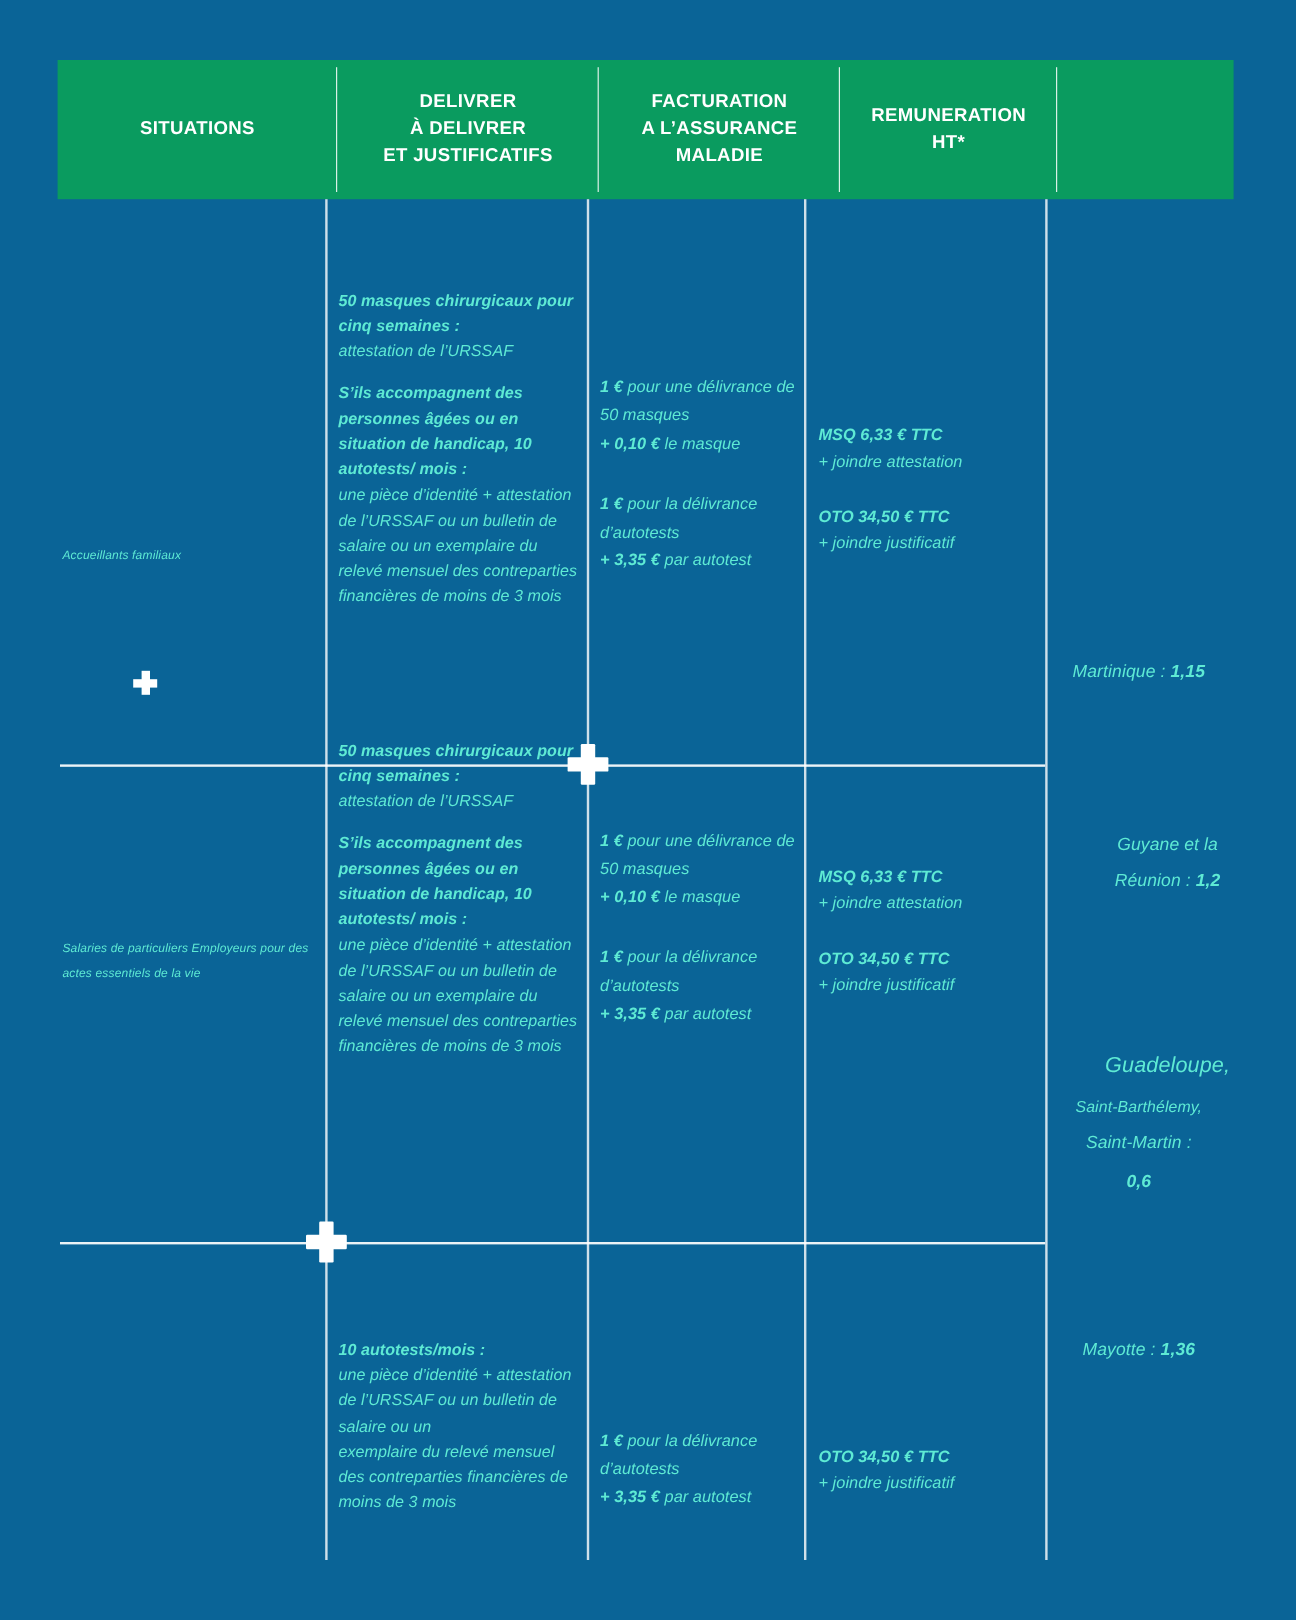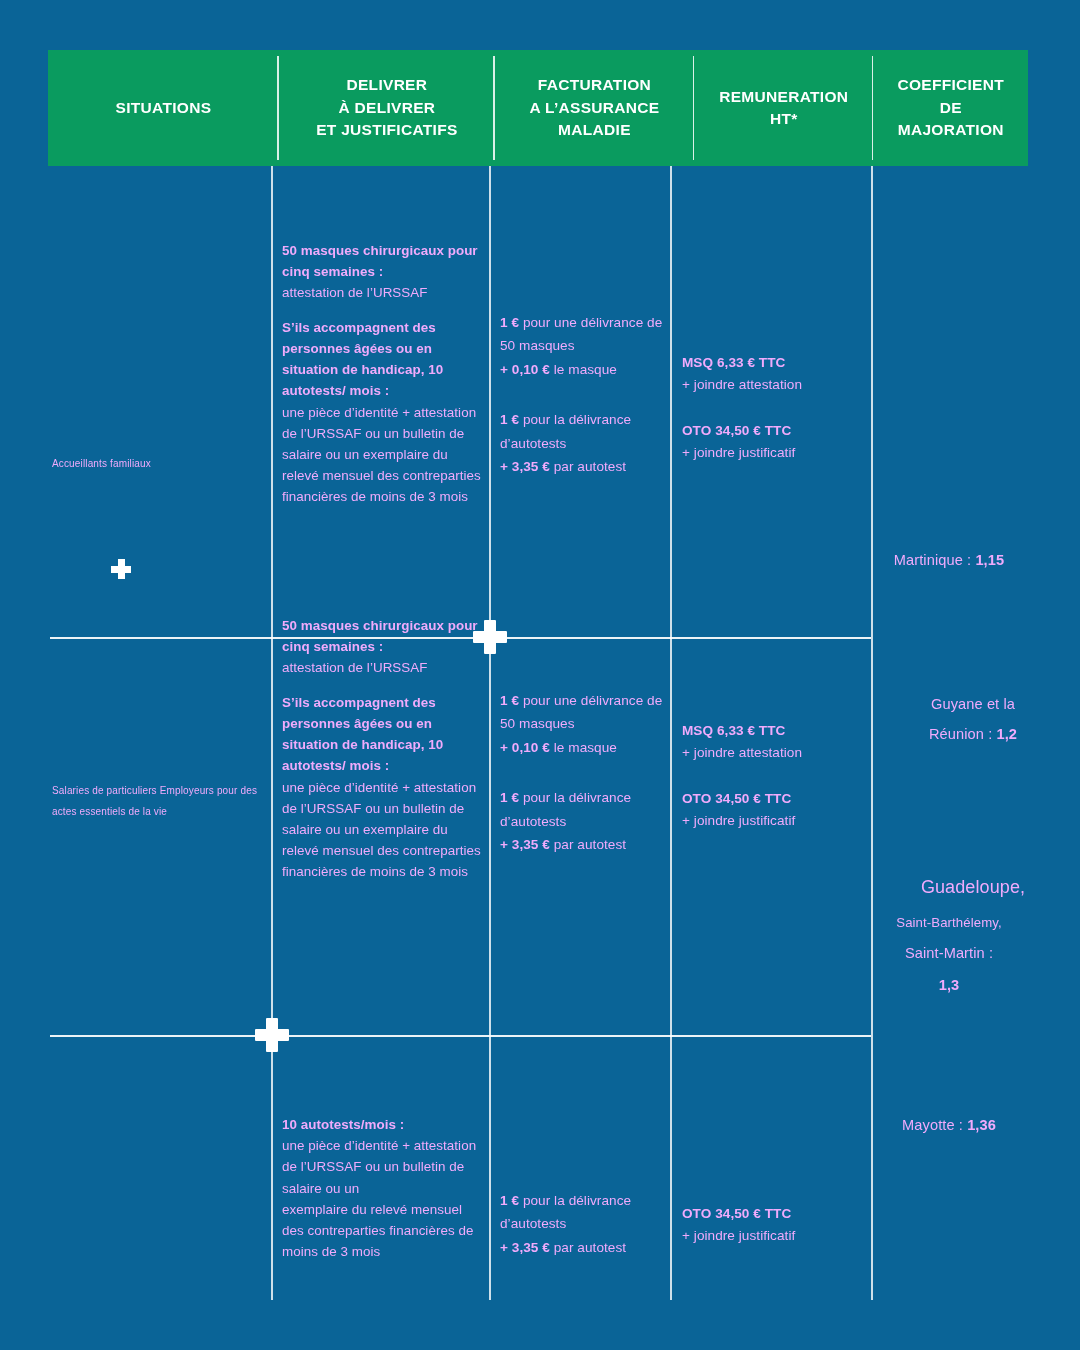--- a/index.html
+++ b/index.html
@@ -109,21 +109,22 @@
   }
   .plus-small::before, .plus-small::after {
     content: ""; position: absolute; background: #ffffff;
   }
   .plus-small::before { left: 0; right: 0; top: 7px; height: 6.5px; }
   .plus-small::after  { top: 0; bottom: 0; left: 7px; width: 6.5px; }
 
   
   .cell {
     position: absolute;
-    color: #f0abfc;
+    color: #5eead4;
+    font-style: italic;
   }
 
   .sit-text {
     font-size: 10px;
     line-height: 2.08;
     font-weight: normal;
     letter-spacing: .15px;
   }
 
   .prod-text {
@@ -183,27 +184,20 @@
         <div>MALADIE</div>
       </div>
       <span class="thin-sep"></span>
     </div>
     <div class="th c3">
       <div>
         <div>REMUNERATION</div>
         <div>HT*</div>
       </div>
       <span class="thin-sep"></span>
-    </div>
-    <div class="th c5">
-      <div>
-        <div>COEFFICIENT</div>
-        <div>DE</div>
-        <div>MAJORATION</div>
-      </div>
     </div>
   </div>
 
   <div class="tbody">
 
     <span class="vrule vr1"></span>
     <span class="vrule vr2"></span>
     <span class="vrule vr3"></span>
     <span class="vrule vr4"></span>
     <span class="hrule hr1"></span>
@@ -304,21 +298,21 @@
 
     <div class="cell coef-text" style="left:824px; top:524px; width:154px;padding-left:48px;">
       <div>Guyane et la</div>
       <div><span>Réunion : </span><b>1,2</b></div>
     </div>
 
     <div class="cell coef-text coef-small" style="left:824px; top:702px; width:154px; line-height:2.2;">
       <div style="font-size:18px;padding-left:48px;">Guadeloupe,</div>
       <div>Saint-Barthélemy,</div>
       <div style="font-size:14.6px;">Saint-Martin :</div>
-      <div style="font-size:14.6px;"><b>1,3</b></div>
+      <div style="font-size:14.6px;"><b>0,6</b></div>
     </div>
 
     <div class="cell coef-text" style="left:824px; top:945px; width:154px;">
       <span>Mayotte : </span><b>1,36</b>
     </div>
 
   </div>
 </div>
 
 </body></html>

